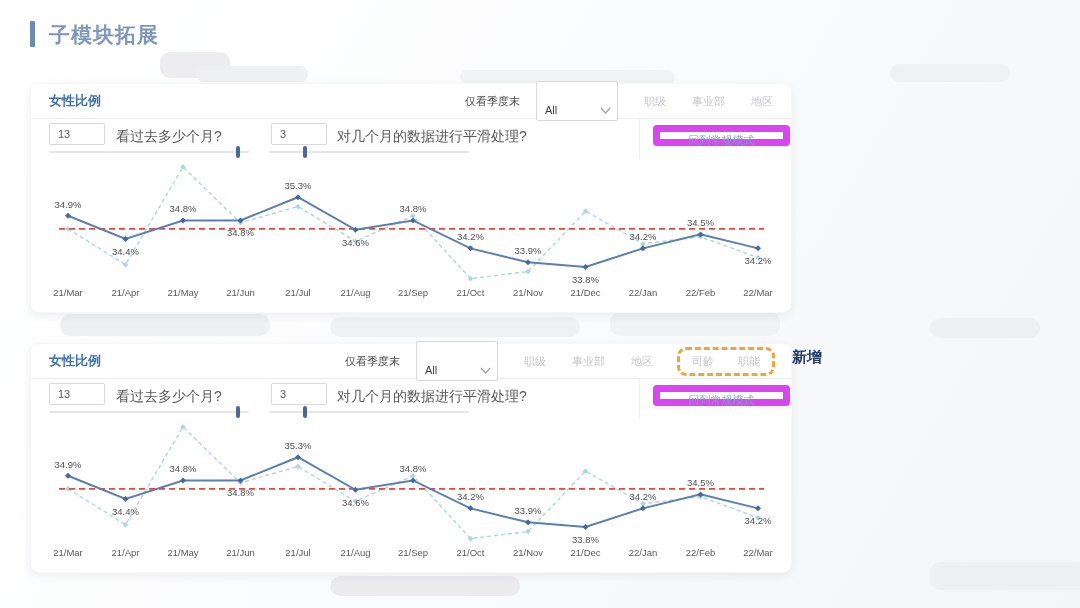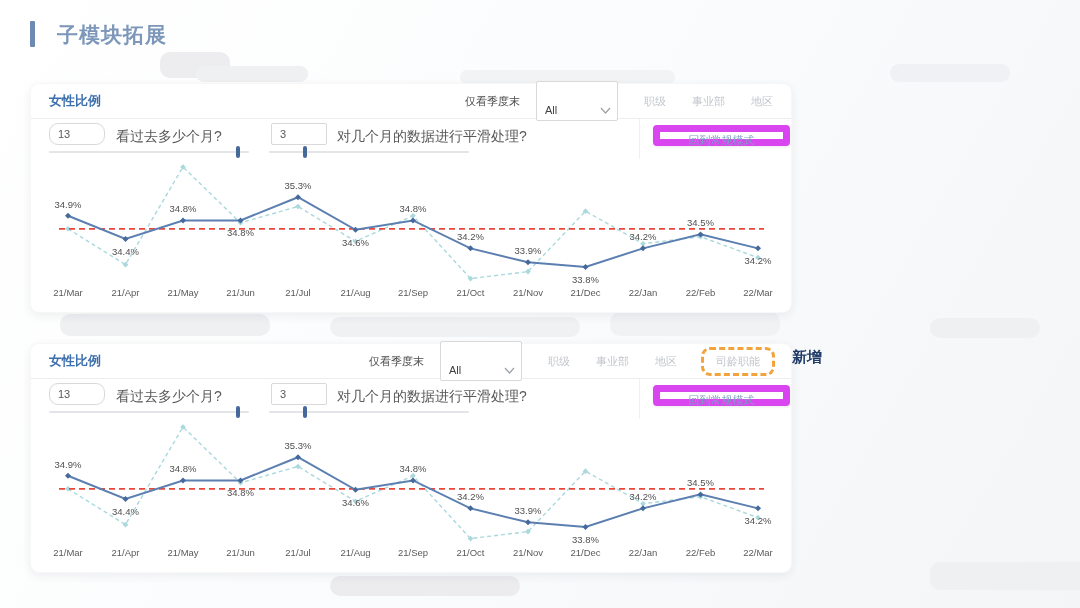--- a/index.html
+++ b/index.html
@@ -3,21 +3,21 @@
 <meta charset="utf-8">
 <style>
   html,body{margin:0;padding:0;}
   body{
     width:1080px;height:608px;overflow:hidden;
     font-family:"Liberation Sans","DejaVu Sans",sans-serif;
     background:linear-gradient(120deg,#ffffff 0%,#fbfcfd 45%,#f4f5f7 100%);
     position:relative;
   }
   .blob{position:absolute;border-radius:10px;background:#eef0f2;}
-  .page-title{position:absolute;left:30px;top:21px;display:flex;align-items:flex-start;gap:22px;}
+  .page-title{position:absolute;left:30px;top:21px;display:flex;align-items:flex-start;gap:14px;}
   .page-title .bar{width:5px;height:26px;background:#6d8bb2;border-radius:1px;}
   .page-title .txt{font-size:21px;font-weight:600;color:#7d97ba;letter-spacing:1px;}
 
   .card{
     position:absolute;left:30px;width:760px;height:228px;background:#ffffff;
     border:1px solid rgba(0,0,0,0.03);border-radius:9px;
     box-shadow:0 3px 10px rgba(30,40,60,0.07);
   }
   #card-0{top:83px;} #card-1{top:343px;}
 
@@ -28,34 +28,34 @@
   .panel-title{font-size:13px;font-weight:bold;color:#3d6fad;}
   .header-right{display:flex;align-items:center;gap:26px;}
   .q-label{font-size:11px;color:#4a4a4a;margin-right:-10px;}
   .dropdown{
     width:66px;height:20px;border:1px solid #d9d9d9;border-radius:2px;background:#fff;
     display:flex;align-items:center;justify-content:space-between;padding:18px 6px 0 8px;
   }
   .dropdown .val{font-size:11px;color:#404040;}
   .tab{font-size:11px;color:#c2c6cc;white-space:nowrap;}
   .new-box{
-    display:flex;align-items:center;
+    display:flex;align-items:center;gap:24px;
     border:3px dashed #f2a33c;border-radius:9px;padding:4px 12px;margin:-6px -2px;text-align:right;
   }
   .annotation-new{
     position:absolute;left:792px;top:348px;font-size:15px;font-weight:bold;color:#1f3a67;
   }
 
   .filter-row{position:relative;height:40px;}
   .num-input{
     position:absolute;top:4px;width:56px;height:22px;box-sizing:border-box;
     border:1px solid #d9d9d9;border-radius:2px;font-size:11px;color:#595959;
     padding:0 0 0 8px;font-family:"Liberation Sans",sans-serif;background:#fff;
   }
-  #card-0 .in1,#card-1 .in1{left:18px;border-radius:9px;}
+  #card-0 .in1,#card-1 .in1{left:18px;}
   #card-0 .in2,#card-1 .in2{left:240px;}
   .f-label{position:absolute;top:9px;font-size:14px;color:#595959;}
   .lbl1{left:85px;} .lbl2{left:306px;}
   .v-divider{position:absolute;left:608px;top:0;width:1px;height:40px;background:#f0f0f1;}
   .reset-btn{
     position:absolute;left:622px;top:6px;width:137px;height:21px;
     background:#fff;border:7px solid #d946ef;border-radius:4px;
     box-shadow:0 1px 3px rgba(0,0,0,0.08);
     font-size:11px;color:#7d9bc4;font-family:"Liberation Sans",sans-serif;cursor:pointer;
   }

